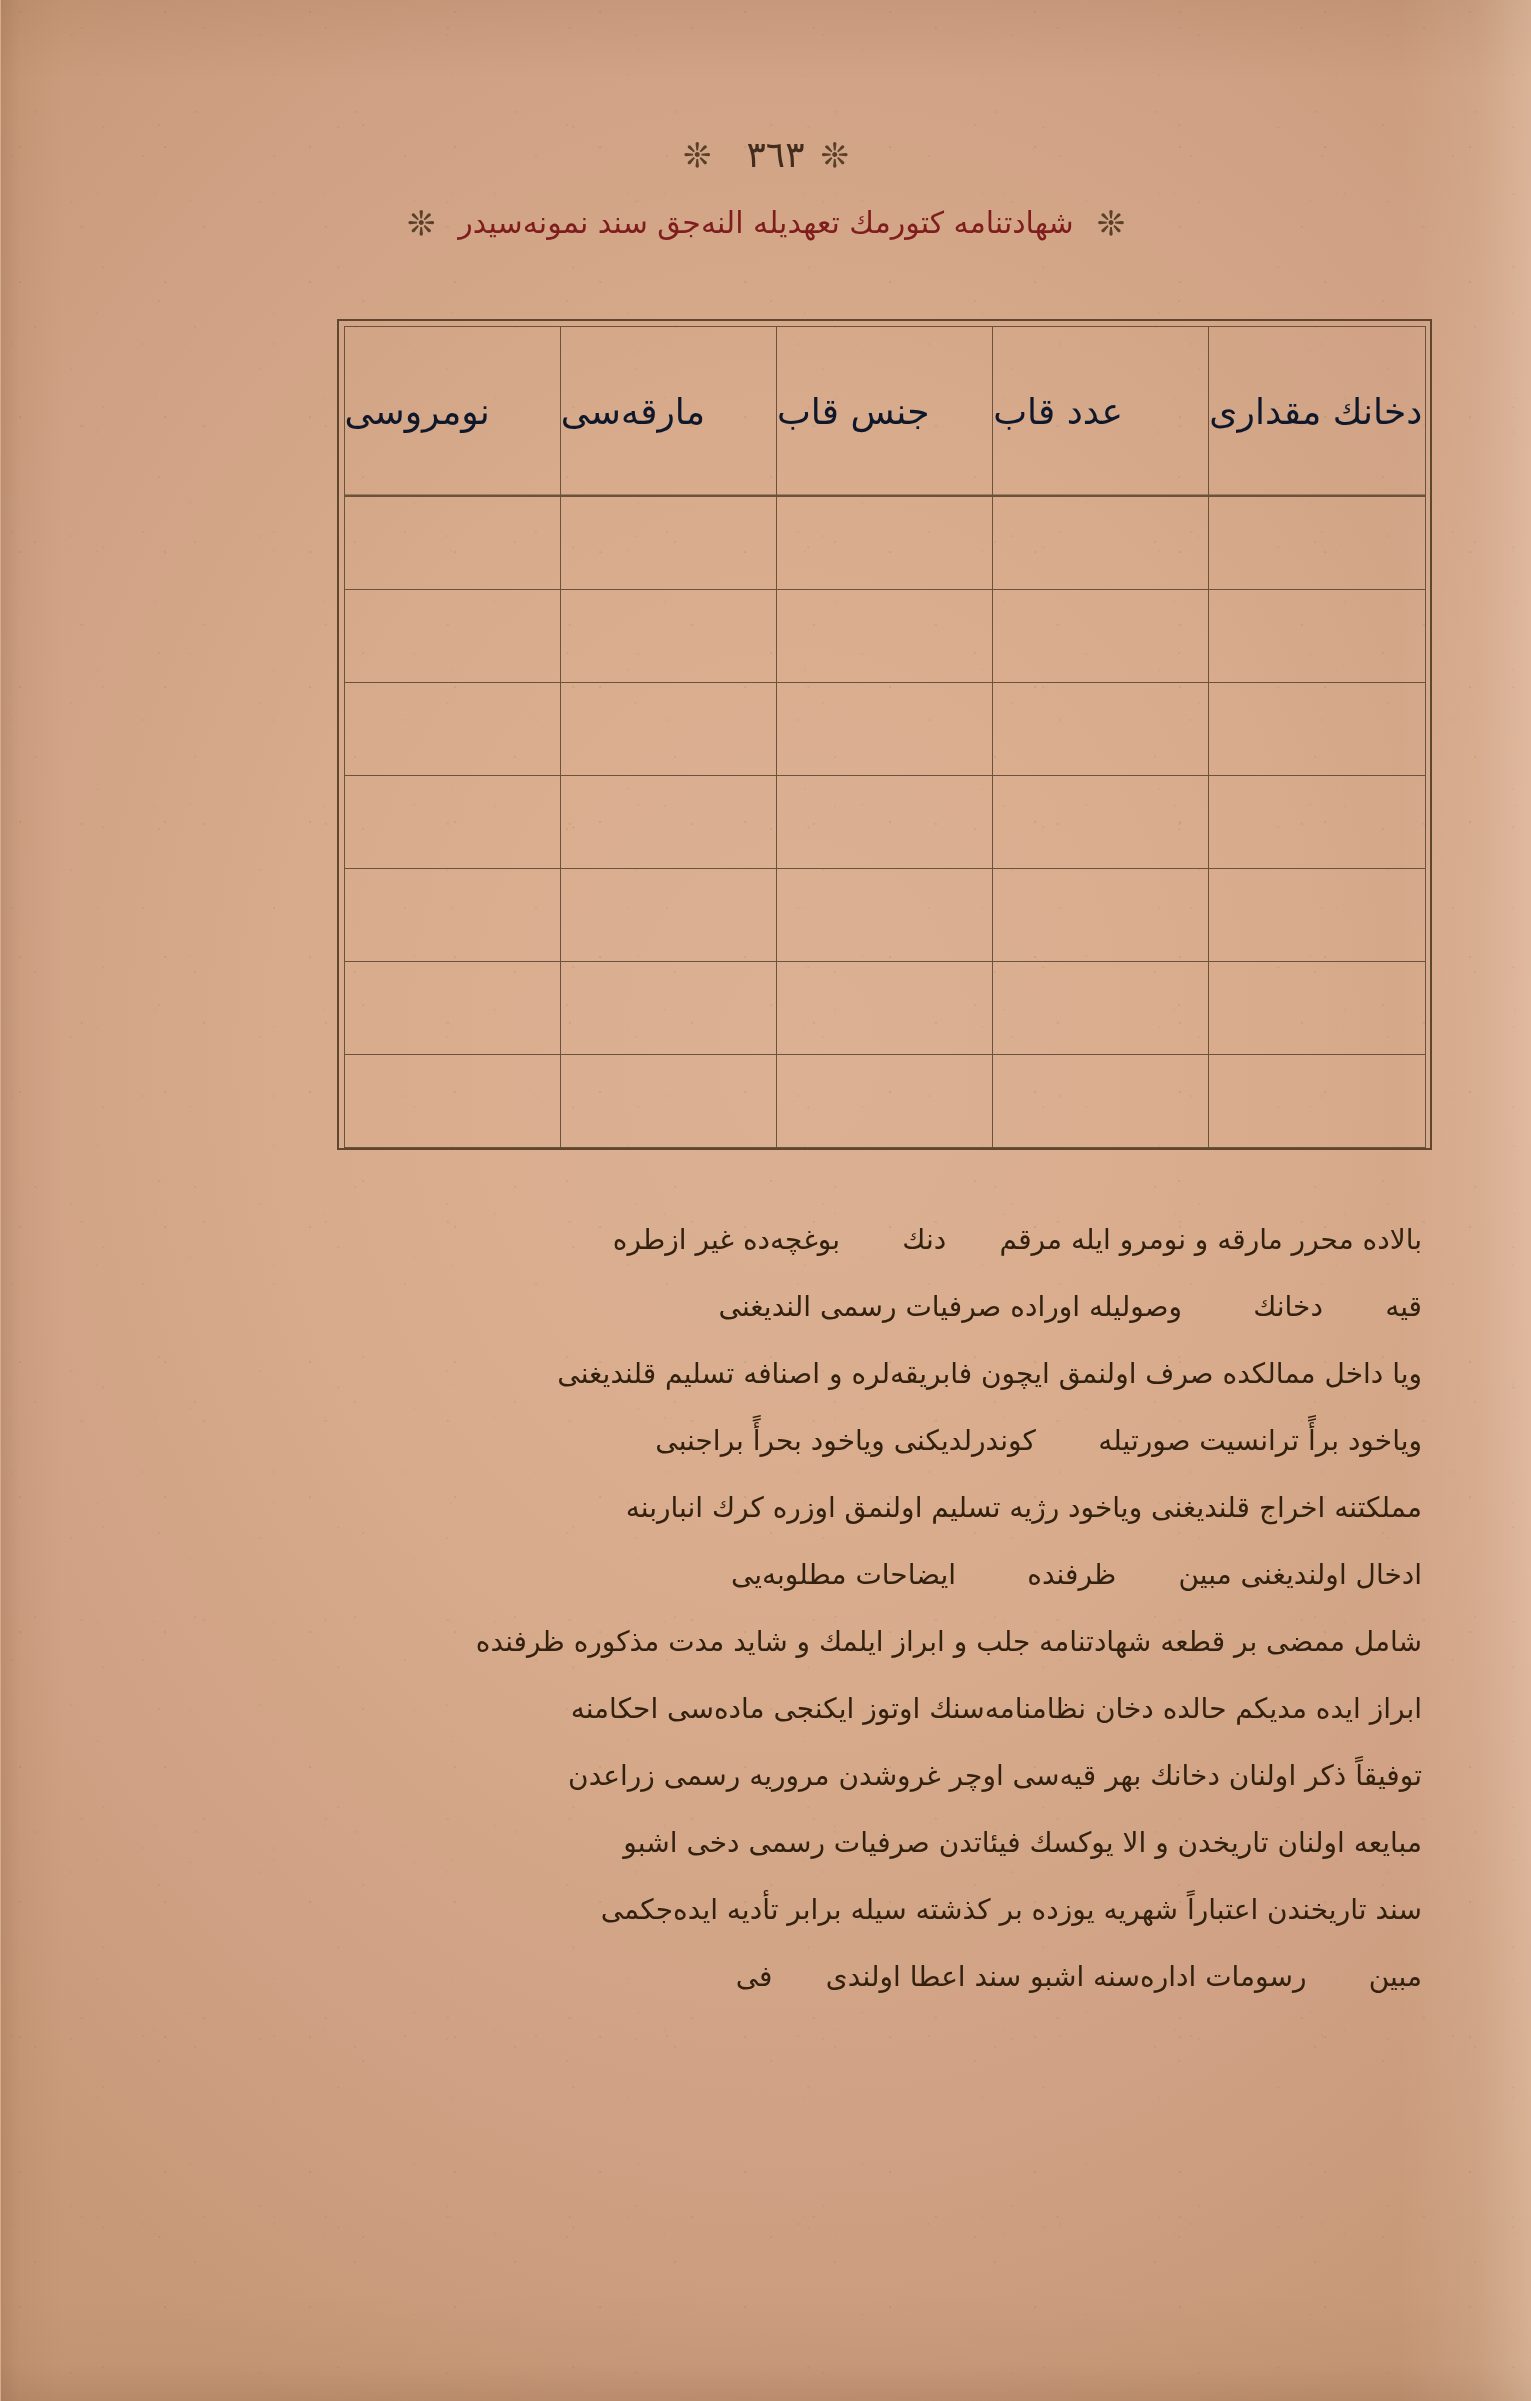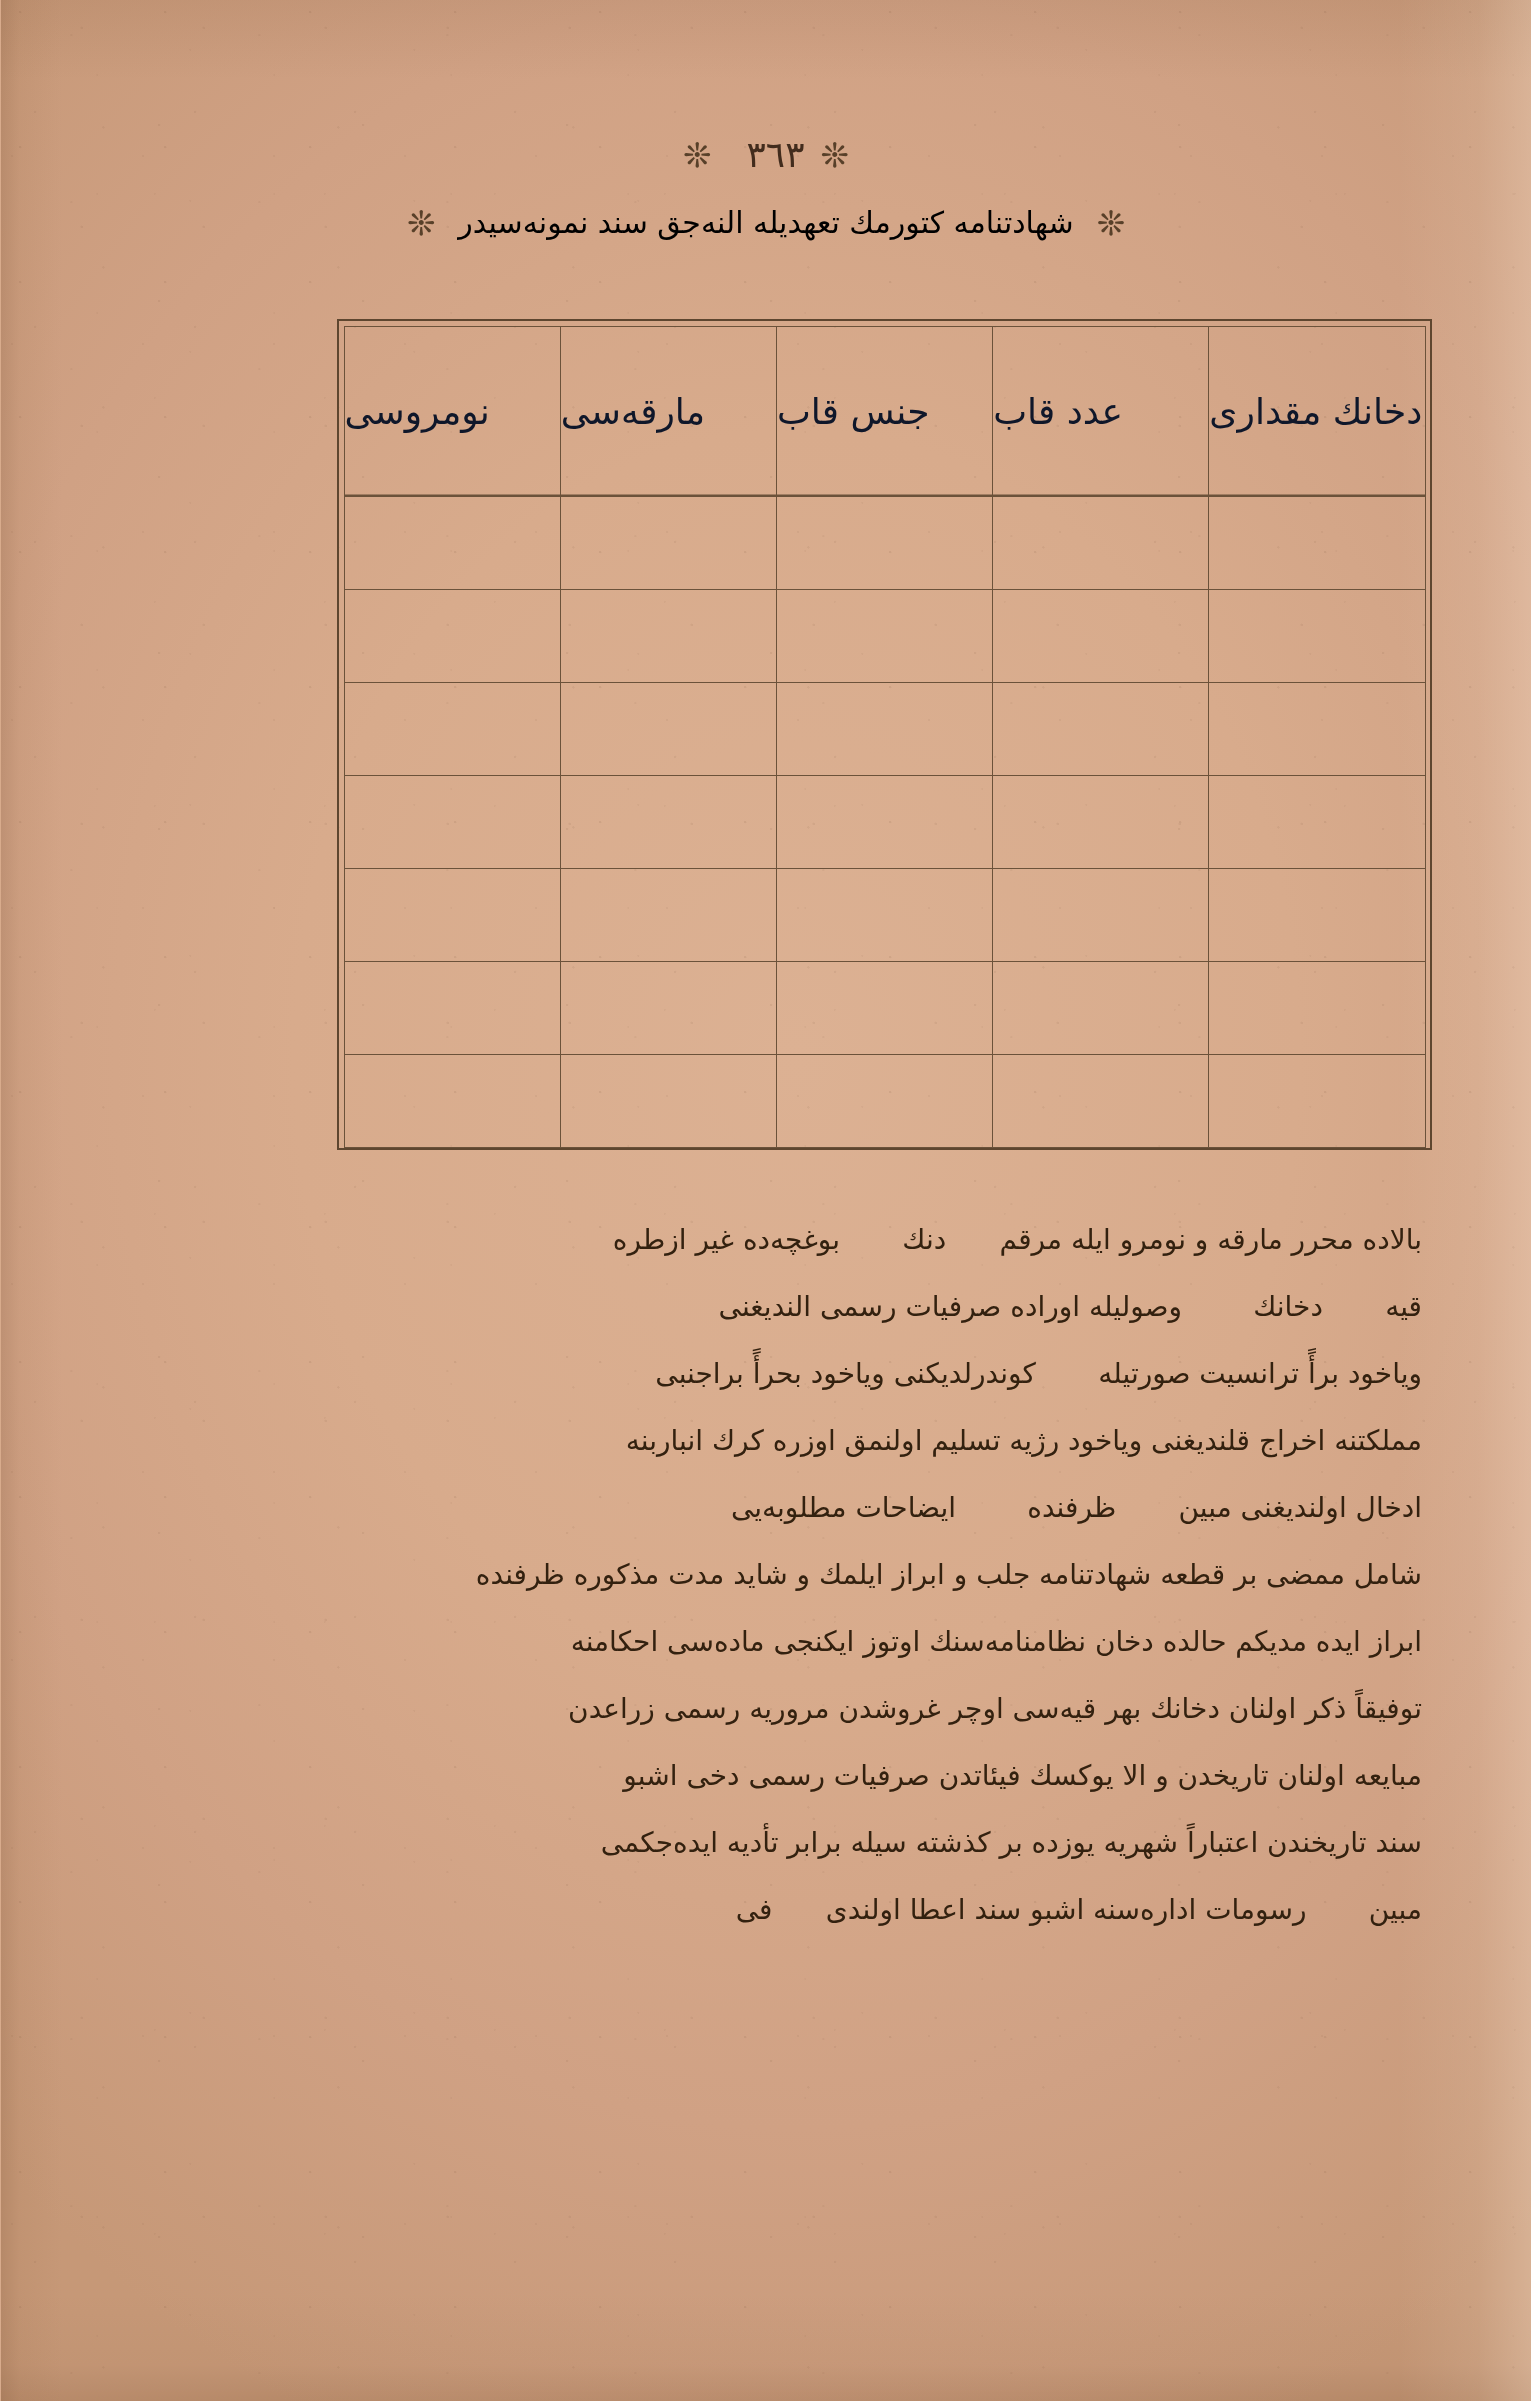--- a/index.html
+++ b/index.html
@@ -66,21 +66,21 @@
     font-family:"DejaVu Sans",sans-serif;
     margin-left:19px;
   }
 
   
   #title-row{
     position:absolute;top:205px;left:0;right:0;
     display:flex;align-items:center;justify-content:center;gap:23px;
   }
   #title-text{
-    font-size:30px;color:#000000;letter-spacing:0.4px;white-space:nowrap;
+    font-size:30px;color:#7f1d1d;letter-spacing:0.4px;white-space:nowrap;
   }
 
   
   #table-wrap{
     position:absolute;left:337px;top:319px;width:1095px;height:831px;
     border:2.7px double #5e462f;
     padding:4.5px;
     box-sizing:border-box;
   }
   table#grid{
@@ -196,20 +196,21 @@
             <td></td>
             <td></td>
           </tr>
         </tbody>
     </table>
   </div>
 
   <div id="body-text" class="ar">
       <span class="ln">بالاده محرر مارقه و نومرو ايله مرقم      دنك       بوغچه‌ده غير ازطره</span>
       <span class="ln">قيه       دخانك        وصوليله اوراده صرفيات رسمى النديغنى</span>
+      <span class="ln">ويا داخل ممالكده صرف اولنمق ايچون فابريقه‌لره و اصنافه تسليم قلنديغنى</span>
       <span class="ln">وياخود برأً ترانسيت صورتيله       كوندرلديكنى وياخود بحرأً براجنبى</span>
       <span class="ln">مملكتنه اخراج قلنديغنى وياخود رژيه تسليم اولنمق اوزره كرك انباربنه</span>
       <span class="ln">ادخال اولنديغنى مبين       ظرفنده        ايضاحات مطلوبه‌يى</span>
       <span class="ln">شامل ممضى بر قطعه شهادتنامه جلب و ابراز ايلمك و شايد مدت مذكوره ظرفنده</span>
       <span class="ln">ابراز ايده مديكم حالده دخان نظامنامه‌سنك اوتوز ايكنجى ماده‌سى احكامنه</span>
       <span class="ln">توفيقاً ذكر اولنان دخانك بهر قيه‌سى اوچر غروشدن مروريه رسمى زراعدن</span>
       <span class="ln">مبايعه اولنان تاريخدن و الا يوكسك فيئاتدن صرفيات رسمى دخى اشبو</span>
       <span class="ln">سند تاريخندن اعتباراً شهريه يوزده بر كذشته سيله برابر تأديه ايده‌جكمى</span>
       <span class="ln ctr">مبين       رسومات اداره‌سنه اشبو سند اعطا اولندى      فى</span>
     </div>

